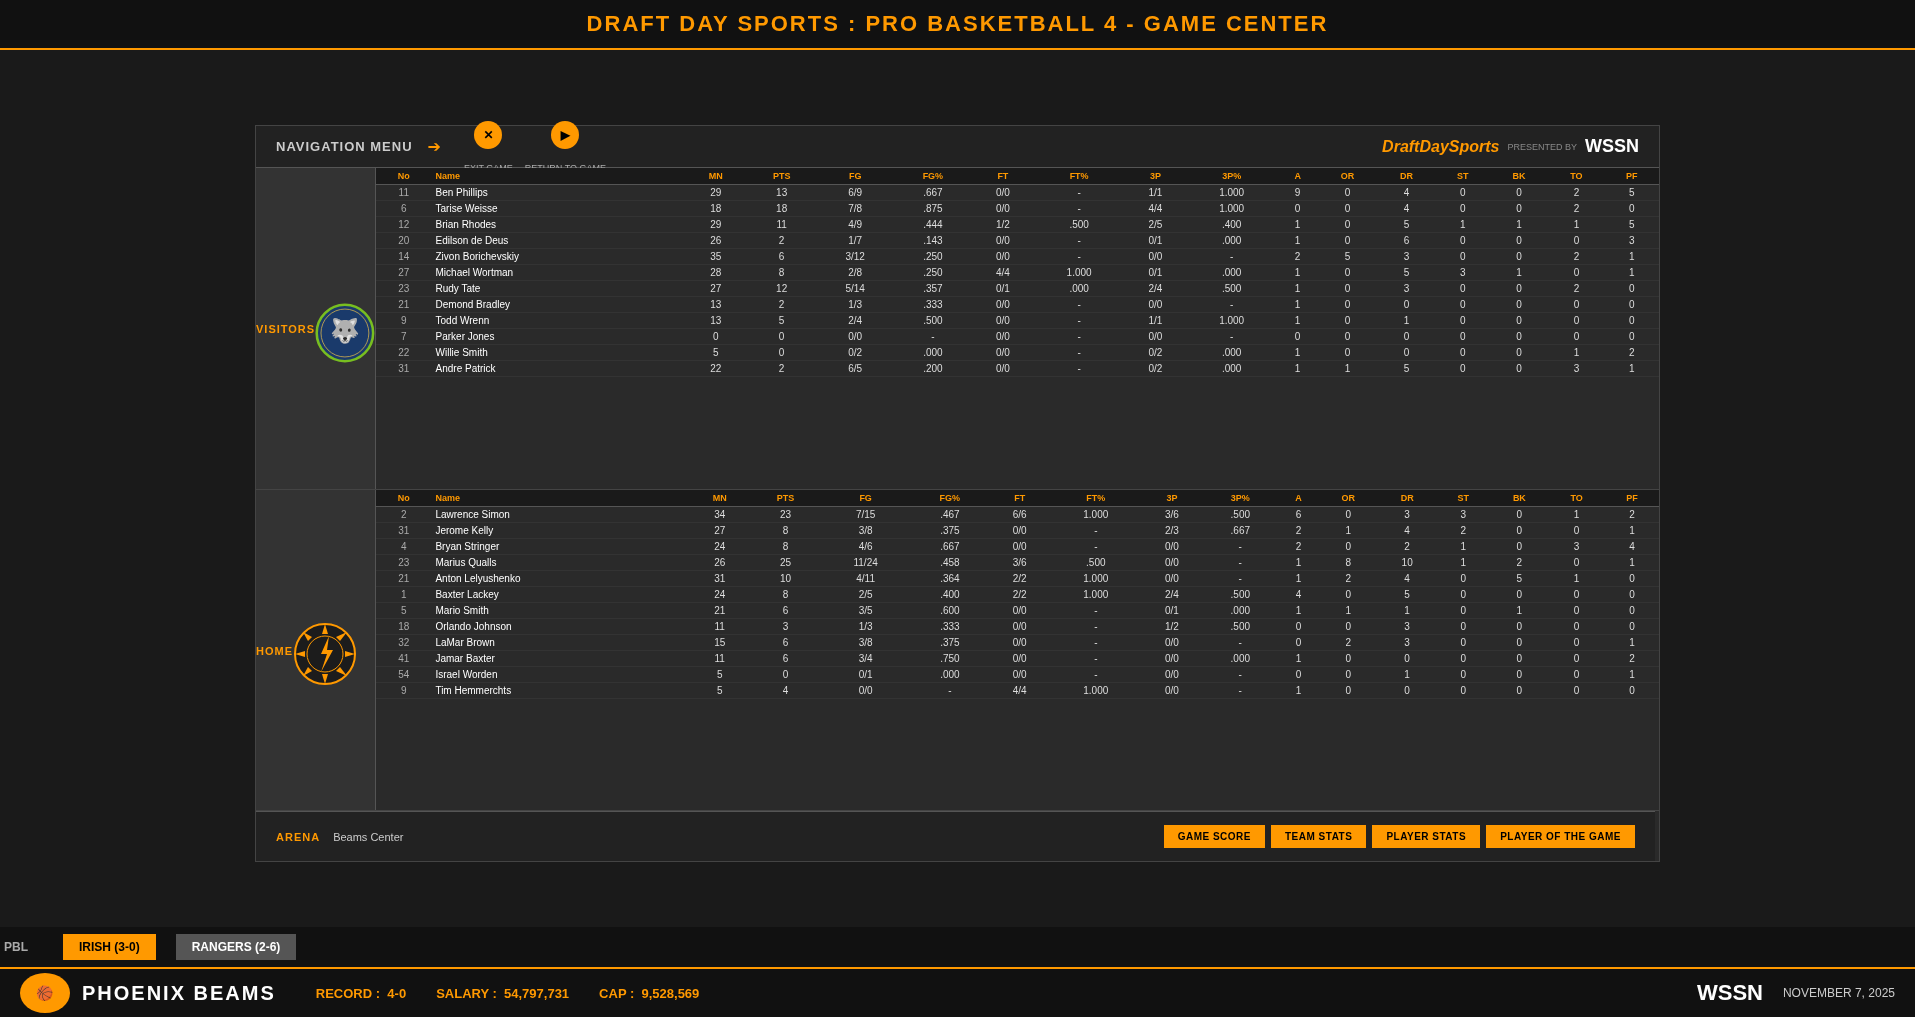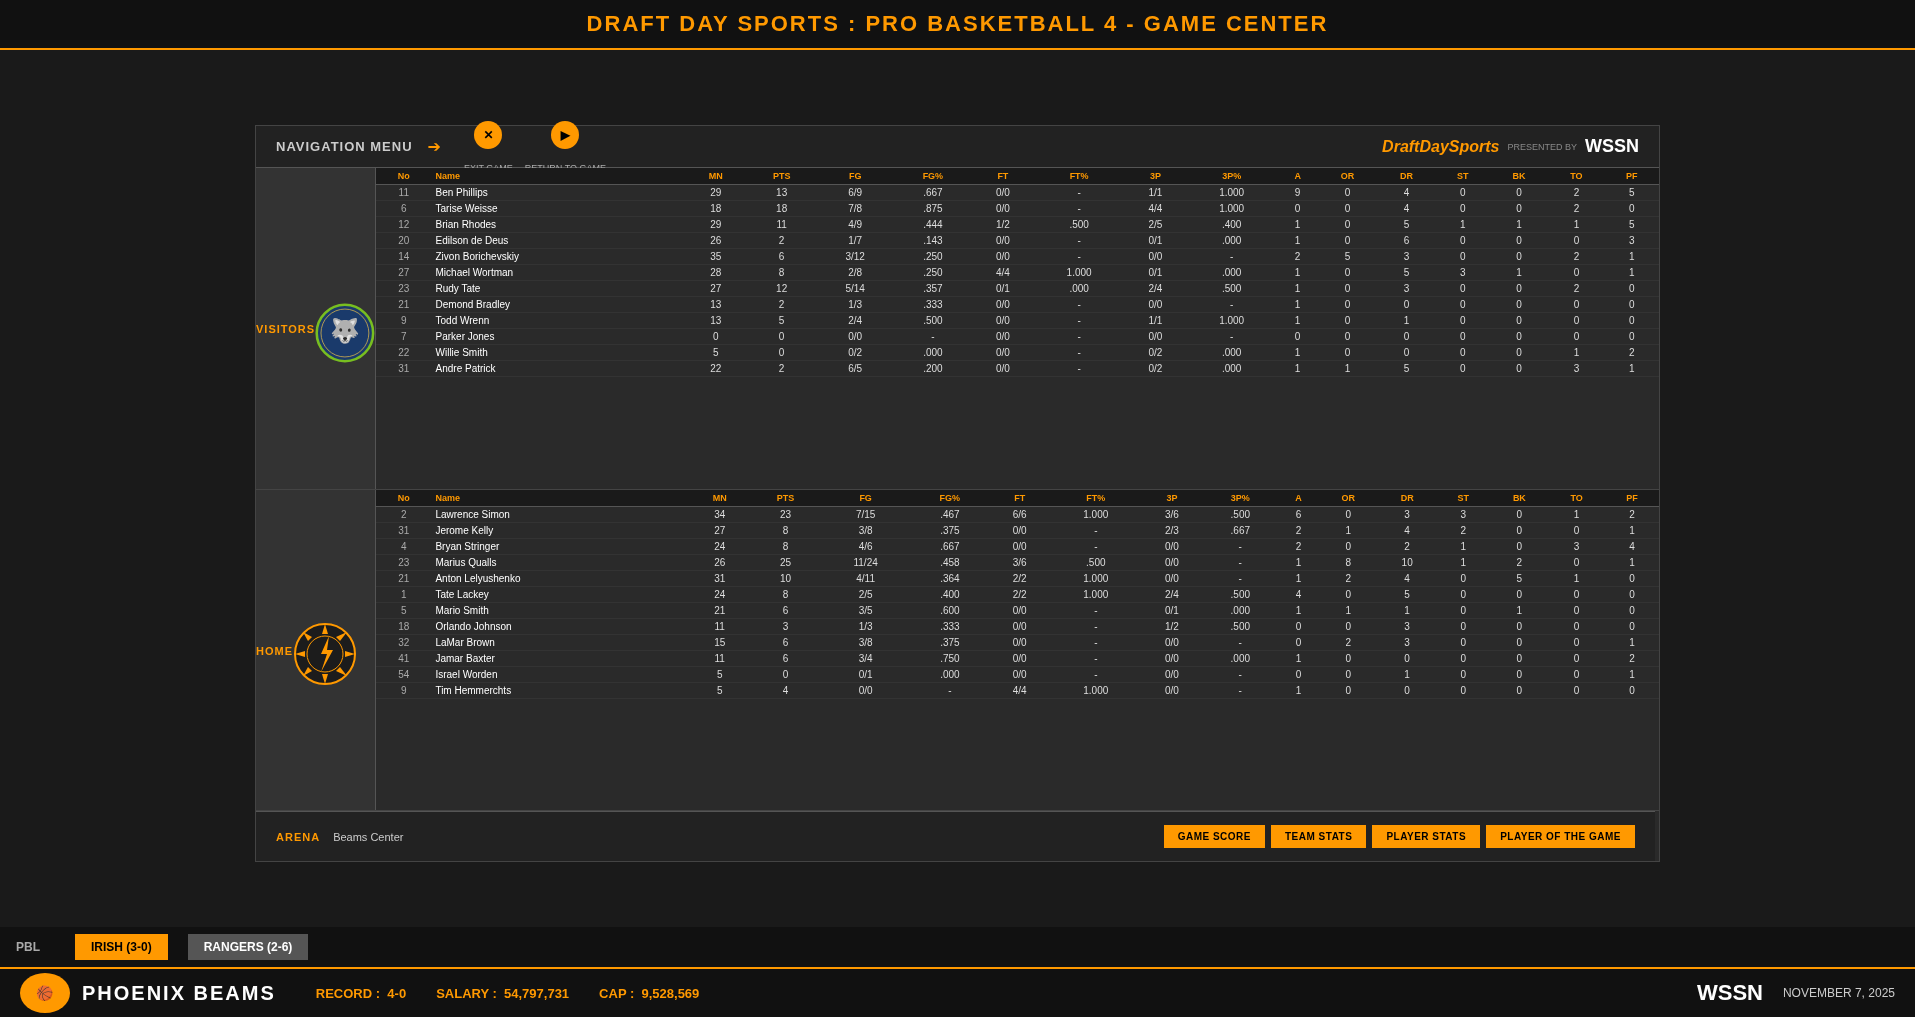--- a/index.html
+++ b/index.html
@@ -286,21 +286,21 @@
     }
 
     
     .ticker-bar {
       position: absolute;
       bottom: 50px; left: 0; right: 0;
       height: 40px;
       background: #111;
       display: flex;
       align-items: center;
-      padding: 0 16px;
+      padding: 0 4px;
       gap: 20px;
     }
     .pbl-label {
       color: #aaa;
       font-size: 12px;
       font-weight: bold;
       margin-right: 15px;
     }
     .ticker-item {
       padding: 6px 16px;
@@ -768,21 +768,21 @@
                 <td>1</td>
                 <td>2</td>
                 <td>4</td>
                 <td>0</td>
                 <td>5</td>
                 <td>1</td>
                 <td>0</td>
               </tr>
               <tr>
                 <td class="no-col">1</td>
-                <td class="name-col">Tate Lackey</td>
+                <td class="name-col">Baxter Lackey</td>
                 <td>24</td>
                 <td>8</td>
                 <td>2/5</td>
                 <td>.400</td>
                 <td>2/2</td>
                 <td>1.000</td>
                 <td>2/4</td>
                 <td>.500</td>
                 <td>4</td>
                 <td>0</td>

